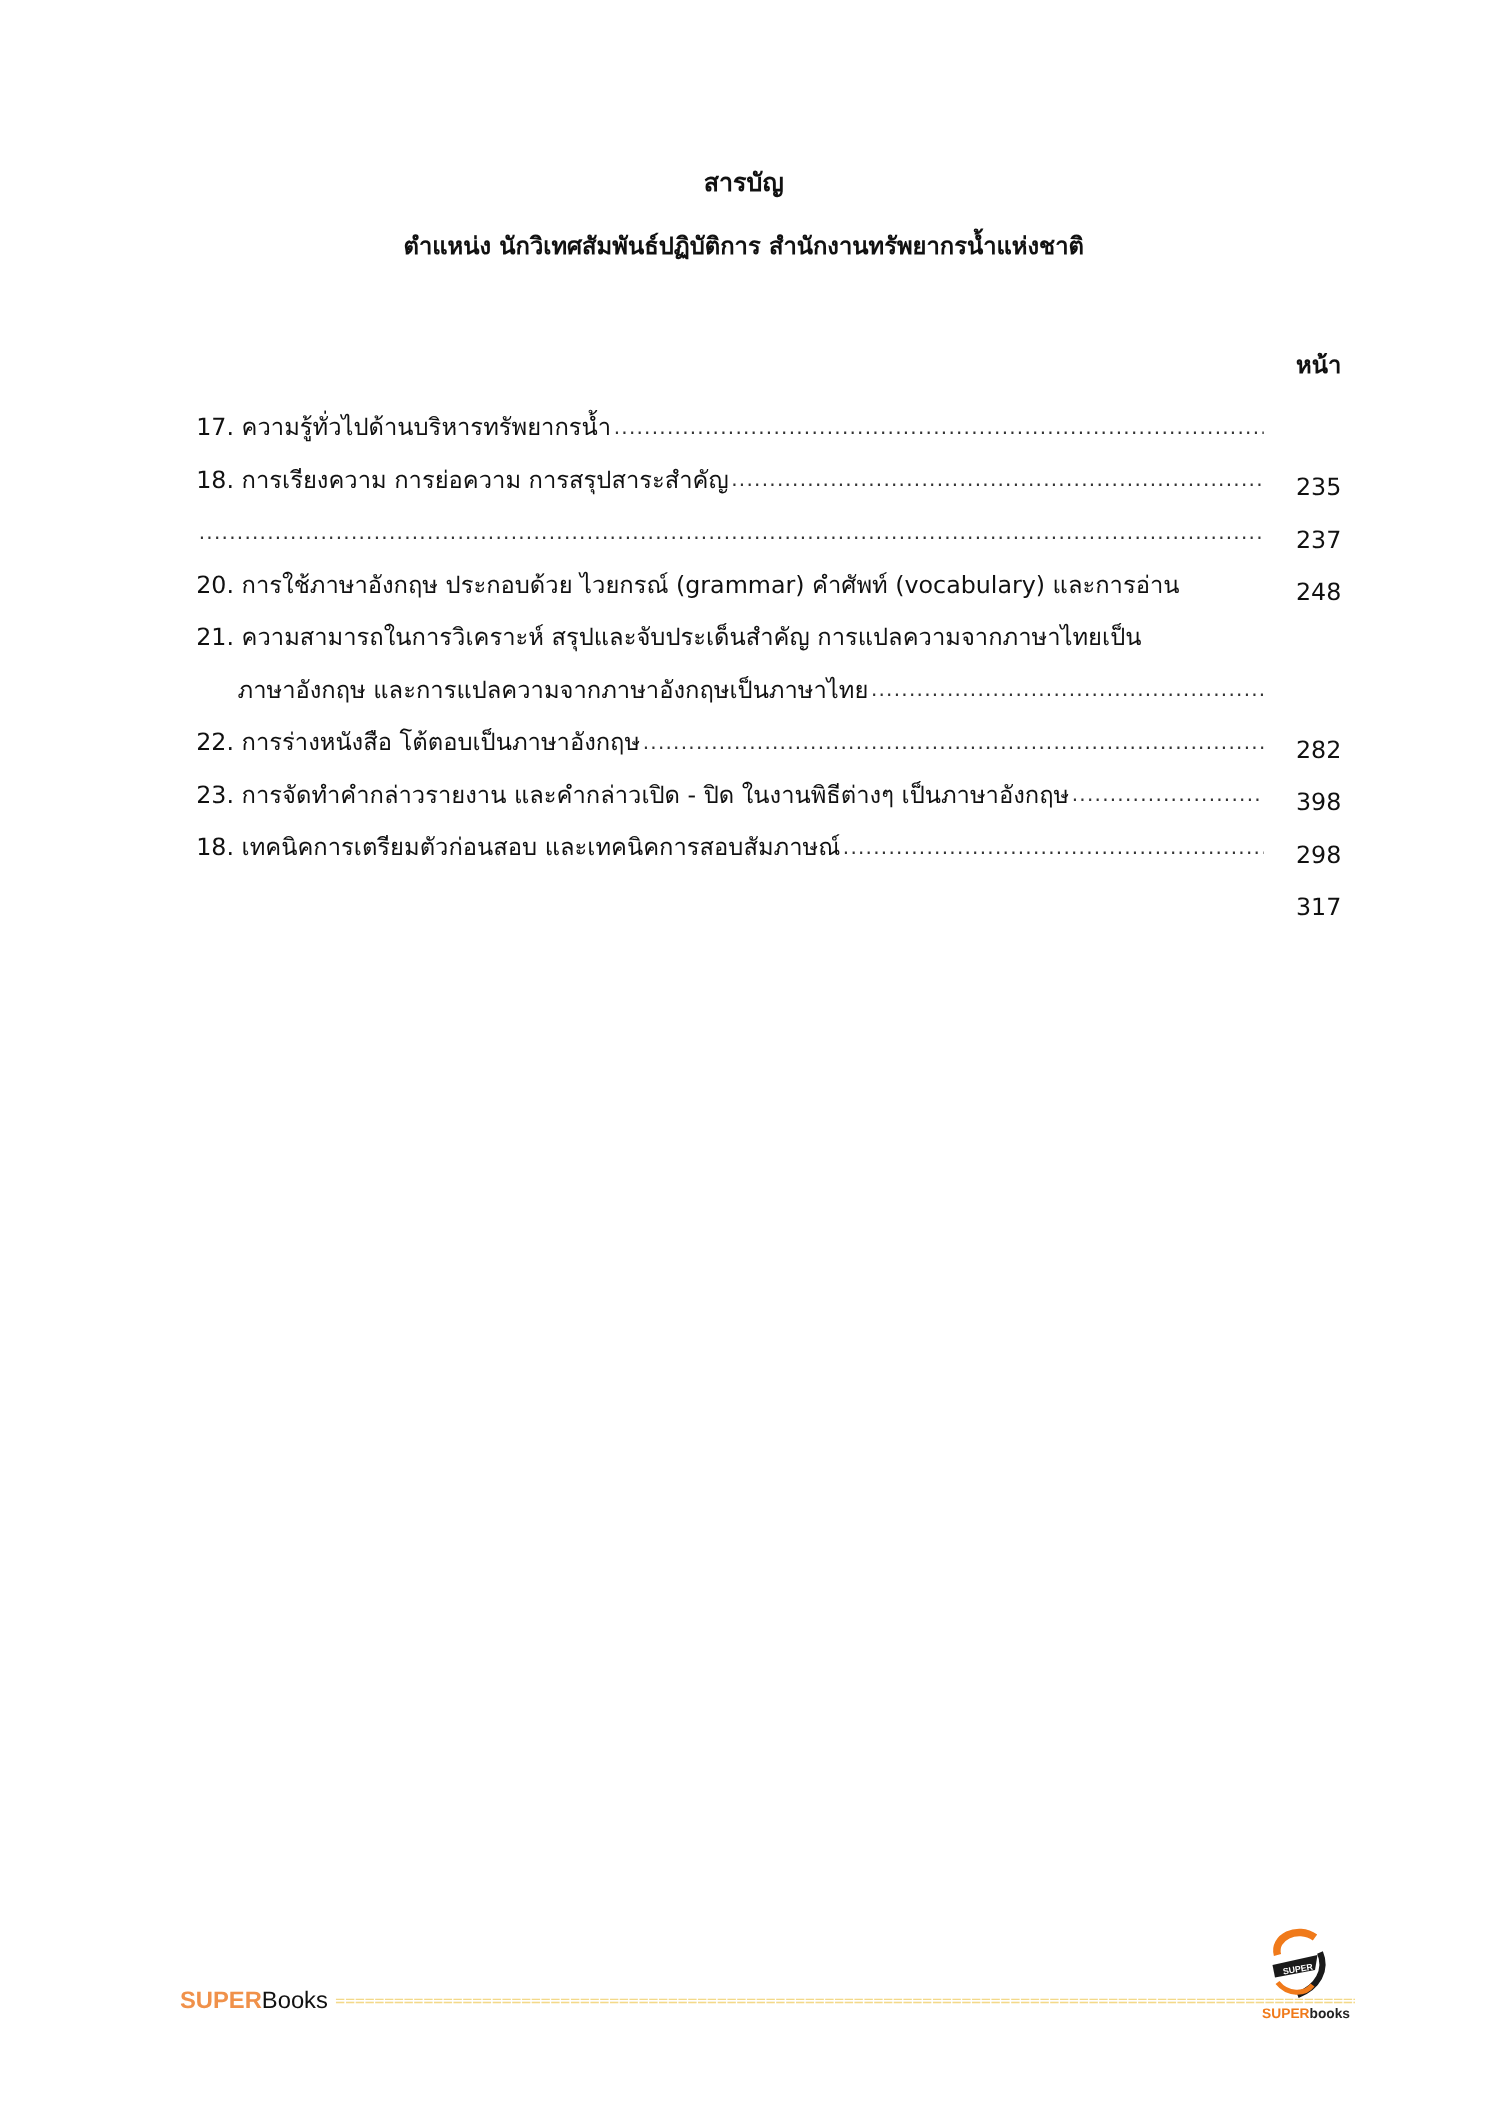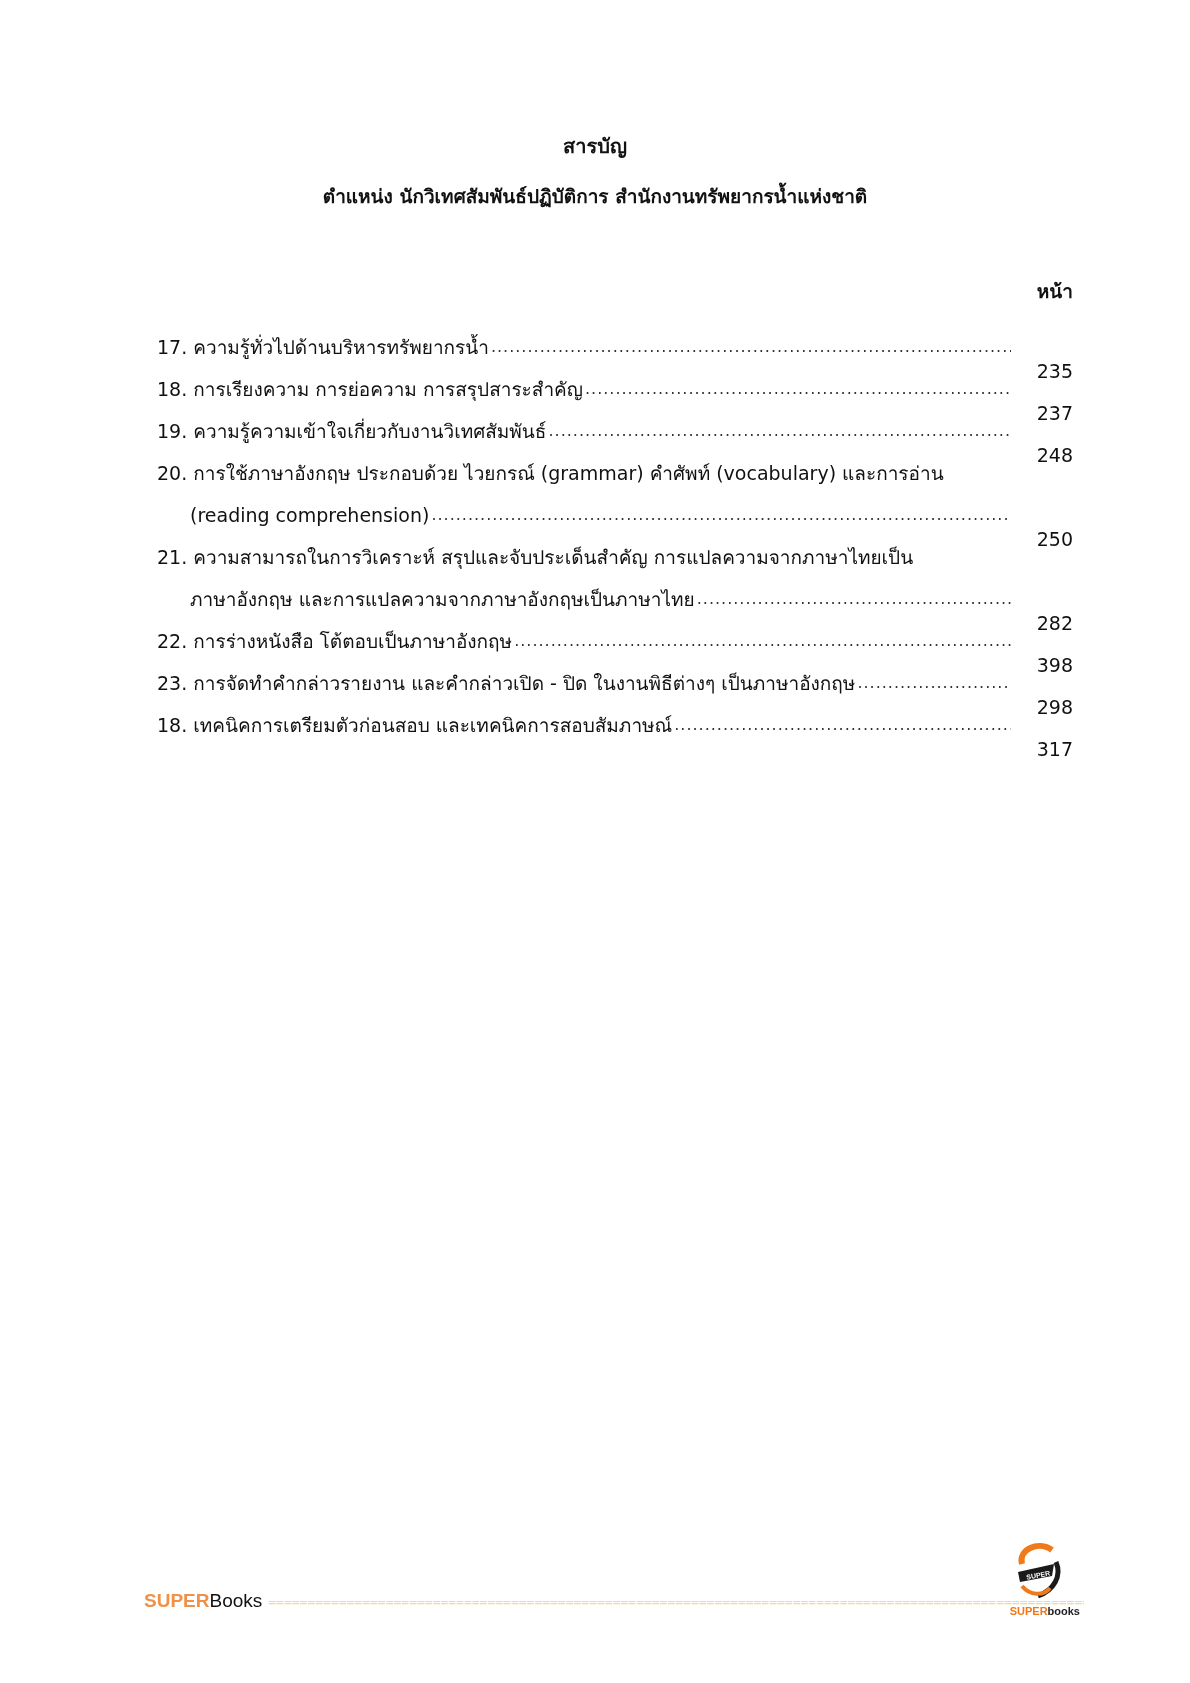--- a/index.html
+++ b/index.html
@@ -5,21 +5,21 @@
     html, body { margin: 0; padding: 0; background: #ffffff; }
     body { width: 1190px; height: 1683px; position: relative; overflow: hidden;
            font-family: "DejaVu Sans", "Liberation Sans", sans-serif; color: #111; }
     .title { position: absolute; left: 0; width: 1190px; text-align: center; top: 130px;
              font-size: 20px; font-weight: bold; }
     .subtitle { position: absolute; left: 0; width: 1190px; text-align: center; top: 181px;
                 font-size: 19px; font-weight: bold; }
     .page-header { position: absolute; right: 117px; top: 276px; font-size: 19px; font-weight: bold; }
     .toc { position: absolute; left: 157px; top: 326px; width: 916px; }
     .line { position: relative; height: 42px; line-height: 32px; font-size: 19px;
-            display: flex; align-items: center; white-space: nowrap; }
+            display: flex; align-items: flex-start; white-space: nowrap; }
     .line .text { flex: 0 0 auto; }
     .line.cont .text { padding-left: 33px; }
     .line .leader { flex: 1 1 auto; overflow: hidden; margin: 0 26px 0 2px; color: #333;
                     font-size: 16px; letter-spacing: 1px; }
     .line .leader::after { content: "................................................................................................................................................................................................................................................................"; }
     .line .num { flex: 0 0 36px; text-align: right; margin-top: 48px; }
     .footer { position: absolute; left: 144px; top: 1586px; width: 940px; height: 30px;
               display: flex; align-items: center; }
     .brand { font-family: "Liberation Sans", sans-serif; font-size: 19px; }
     .brand .super { color: #f0914a; font-weight: bold; }
@@ -44,31 +44,25 @@
     <span class="text">17. ความรู้ทั่วไปด้านบริหารทรัพยากรน้ำ</span>
     <span class="leader"></span>
     <span class="num">235</span>
   </div>
   <div class="line">
     <span class="text">18. การเรียงความ การย่อความ การสรุปสาระสำคัญ</span>
     <span class="leader"></span>
     <span class="num">237</span>
   </div>
   <div class="line">
-    <span class="text">19. ความรู้ความเข้าใจเกี่ยวกับงานวิเทศสัมพันธ์</span>
     <span class="leader"></span>
     <span class="num">248</span>
   </div>
   <div class="line">
     <span class="text">20. การใช้ภาษาอังกฤษ ประกอบด้วย ไวยกรณ์ (grammar) คำศัพท์ (vocabulary) และการอ่าน</span>
-  </div>
-  <div class="line cont">
-    <span class="text">(reading comprehension)</span>
-    <span class="leader"></span>
-    <span class="num">250</span>
   </div>
   <div class="line">
     <span class="text">21. ความสามารถในการวิเคราะห์ สรุปและจับประเด็นสำคัญ การแปลความจากภาษาไทยเป็น</span>
   </div>
   <div class="line cont">
     <span class="text">ภาษาอังกฤษ และการแปลความจากภาษาอังกฤษเป็นภาษาไทย</span>
     <span class="leader"></span>
     <span class="num">282</span>
   </div>
   <div class="line">

